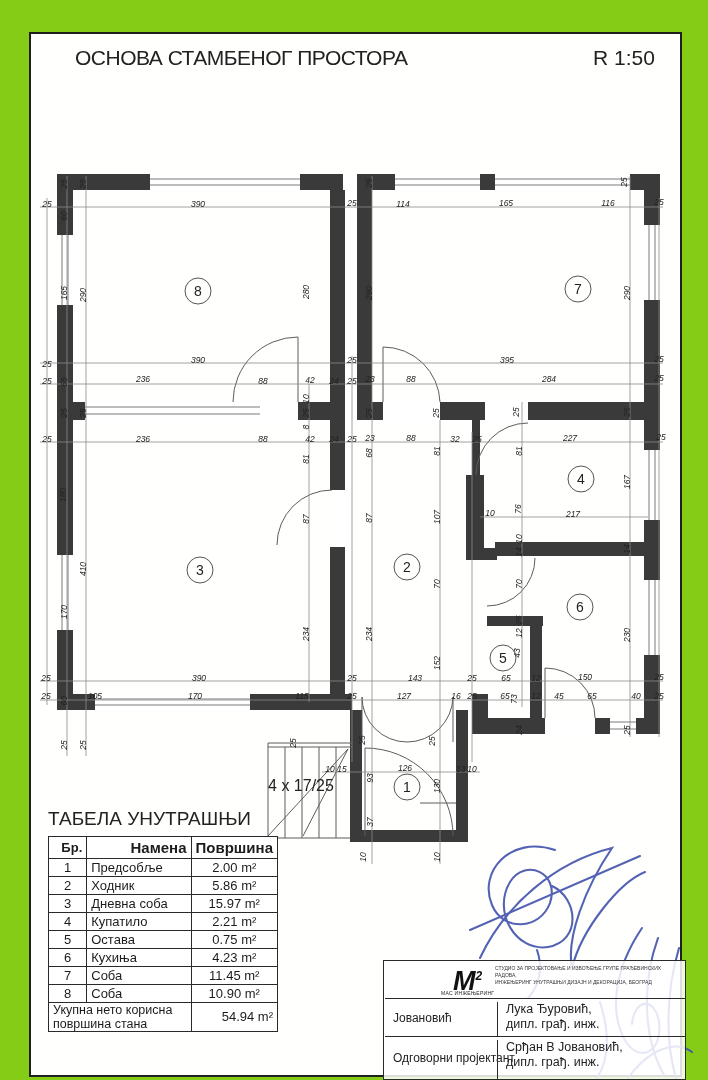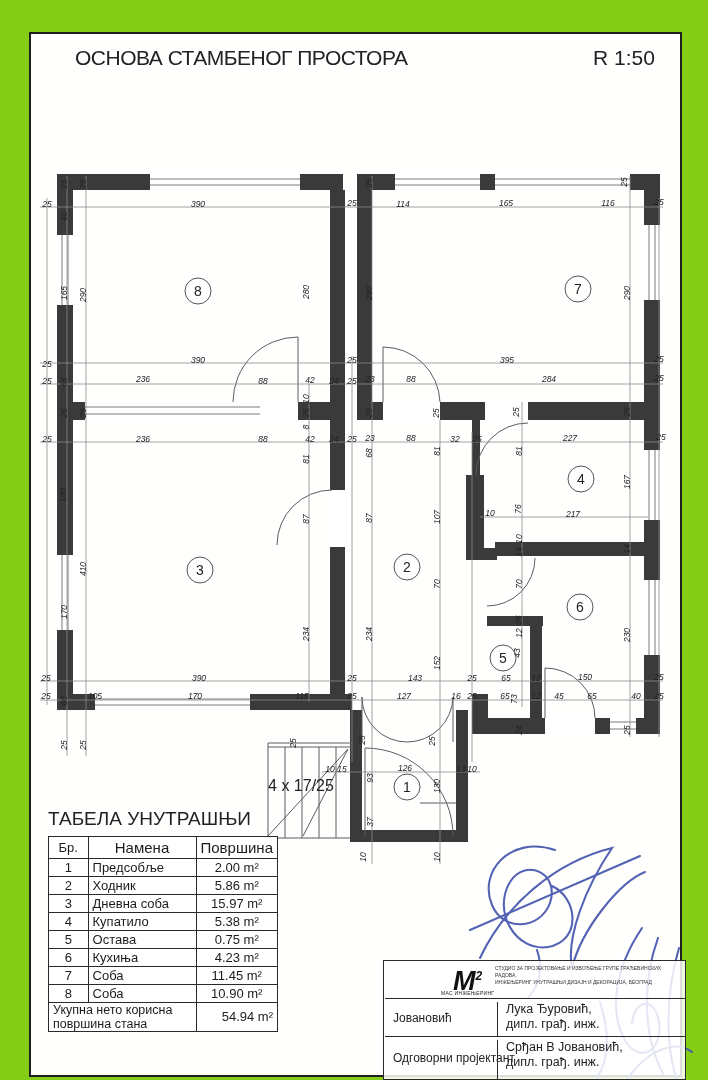--- a/index.html
+++ b/index.html
@@ -9,21 +9,21 @@
   .hdr{position:absolute;left:75px;top:46px;width:540px;}
   .hdr .t1,.hdr .t2{font-size:21px;letter-spacing:-0.5px;color:#222;white-space:nowrap;}
   .hdr .t2{margin-top:7px;}
   .scale{position:absolute;left:593px;top:46px;font-size:21px;color:#222;}
   svg.plan{position:absolute;left:0;top:0;}
   
   .areas{position:absolute;left:48px;top:808px;width:230px;}
   .areas .atitle{font-size:19px;color:#222;margin-bottom:6px;white-space:nowrap;}
   table.areas-t{border-collapse:collapse;background:#fff;}
   table.areas-t th, table.areas-t td{border:1.6px solid #2a2a2a;padding:0 4px;font-size:13px;line-height:17px;color:#1c1c1c;white-space:nowrap;}
-  table.areas-t th{font-size:15px;font-weight:400;text-align:center;padding:2px 4px;}
+  table.areas-t th{font-size:15px;font-weight:700;text-align:right;padding:2px 4px;}
   td.c{text-align:center;} th.c{text-align:center;}
   td.num{width:34px;} td.name{width:106px;} td.area{width:62px;}
   tr.total td{font-size:12.5px;line-height:14px;}
   
   .tblock{position:absolute;left:383px;top:960px;width:301px;height:118px;border:1.5px solid #2a2a2a;background:rgba(255,255,255,0.85);}
   .tb-row{position:absolute;left:1px;width:100%;box-sizing:border-box;}
   .tb-logo{top:0;height:38px;border-bottom:1.5px solid #2a2a2a;}
   .logo-m{position:absolute;left:68px;top:1px;font-weight:900;font-size:27px;font-style:italic;color:#111;line-height:28px;}
   .logo-m sup{font-size:12px;}
   .logo-sub{position:absolute;left:56px;top:29px;font-size:5px;color:#222;letter-spacing:0.3px;}
@@ -324,21 +324,21 @@
             <td class="area c">5.86 m²</td>
           </tr>
           <tr>
             <td class="num c">3</td>
             <td class="name">Дневна соба</td>
             <td class="area c">15.97 m²</td>
           </tr>
           <tr>
             <td class="num c">4</td>
             <td class="name">Купатило</td>
-            <td class="area c">5.38 m²</td>
+            <td class="area c">2.21 m²</td>
           </tr>
           <tr>
             <td class="num c">5</td>
             <td class="name">Остава</td>
             <td class="area c">0.75 m²</td>
           </tr>
           <tr>
             <td class="num c">6</td>
             <td class="name">Кухиња</td>
             <td class="area c">4.23 m²</td>

